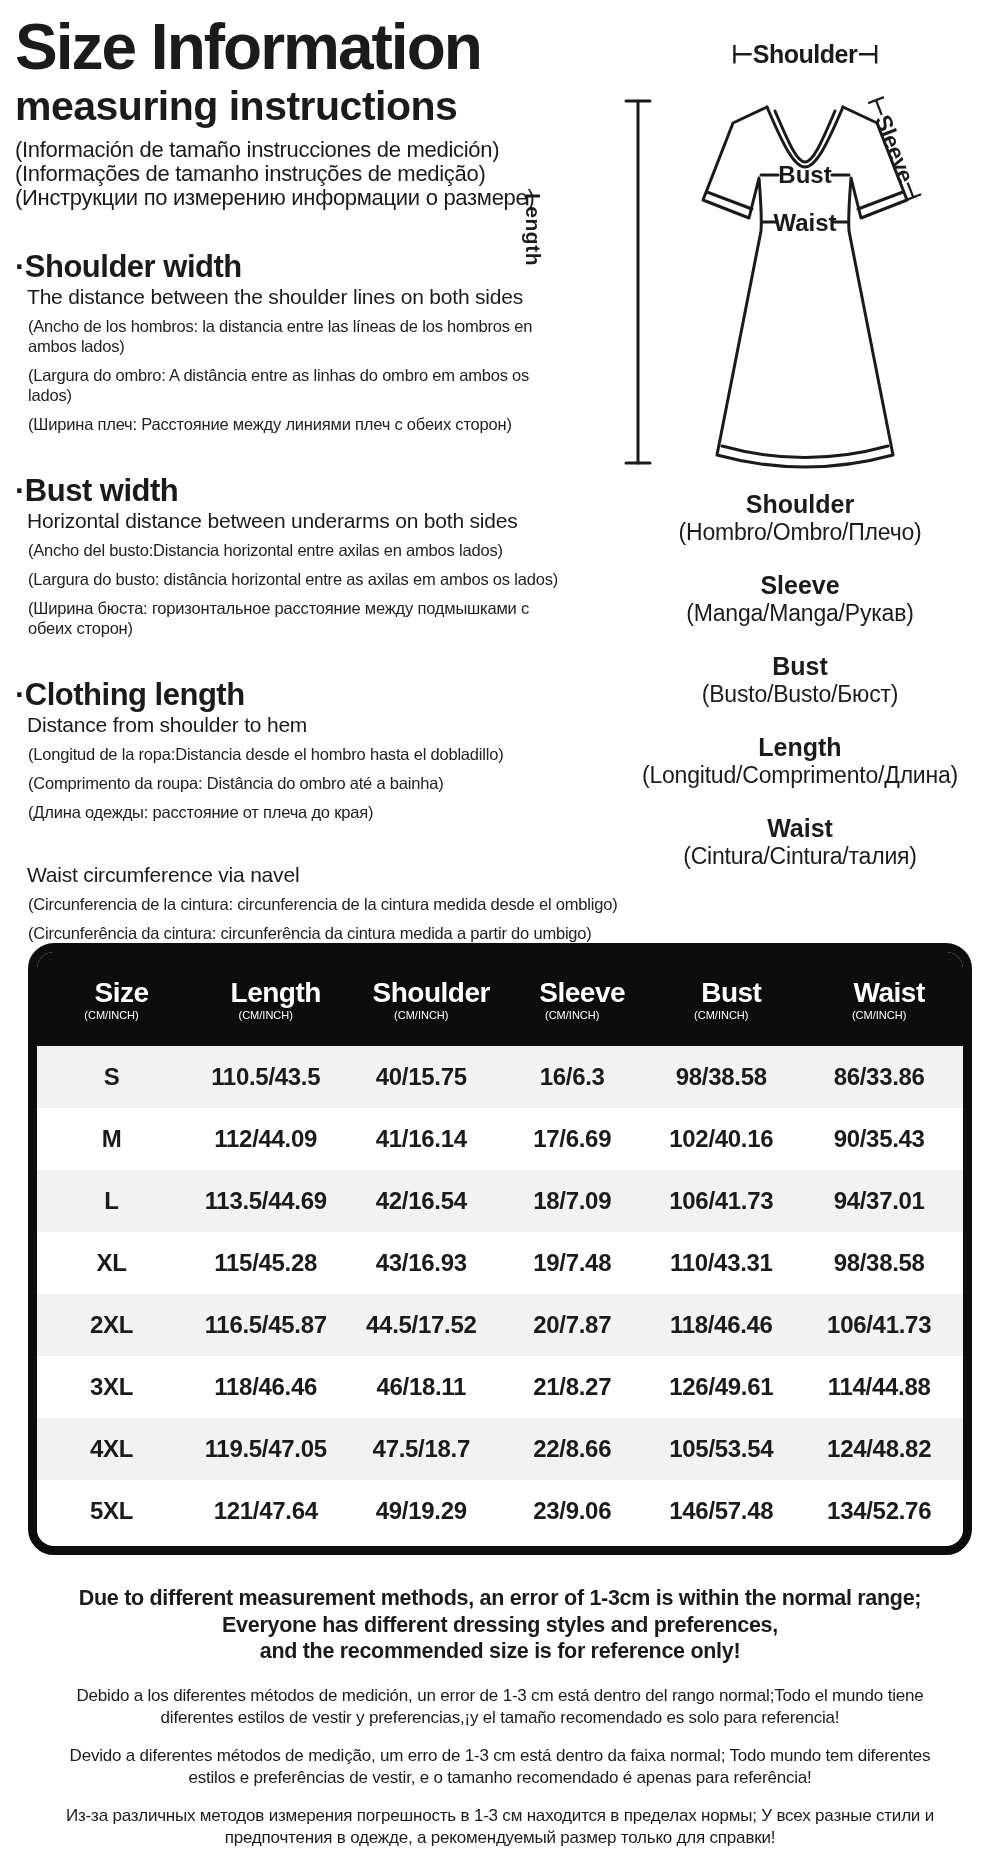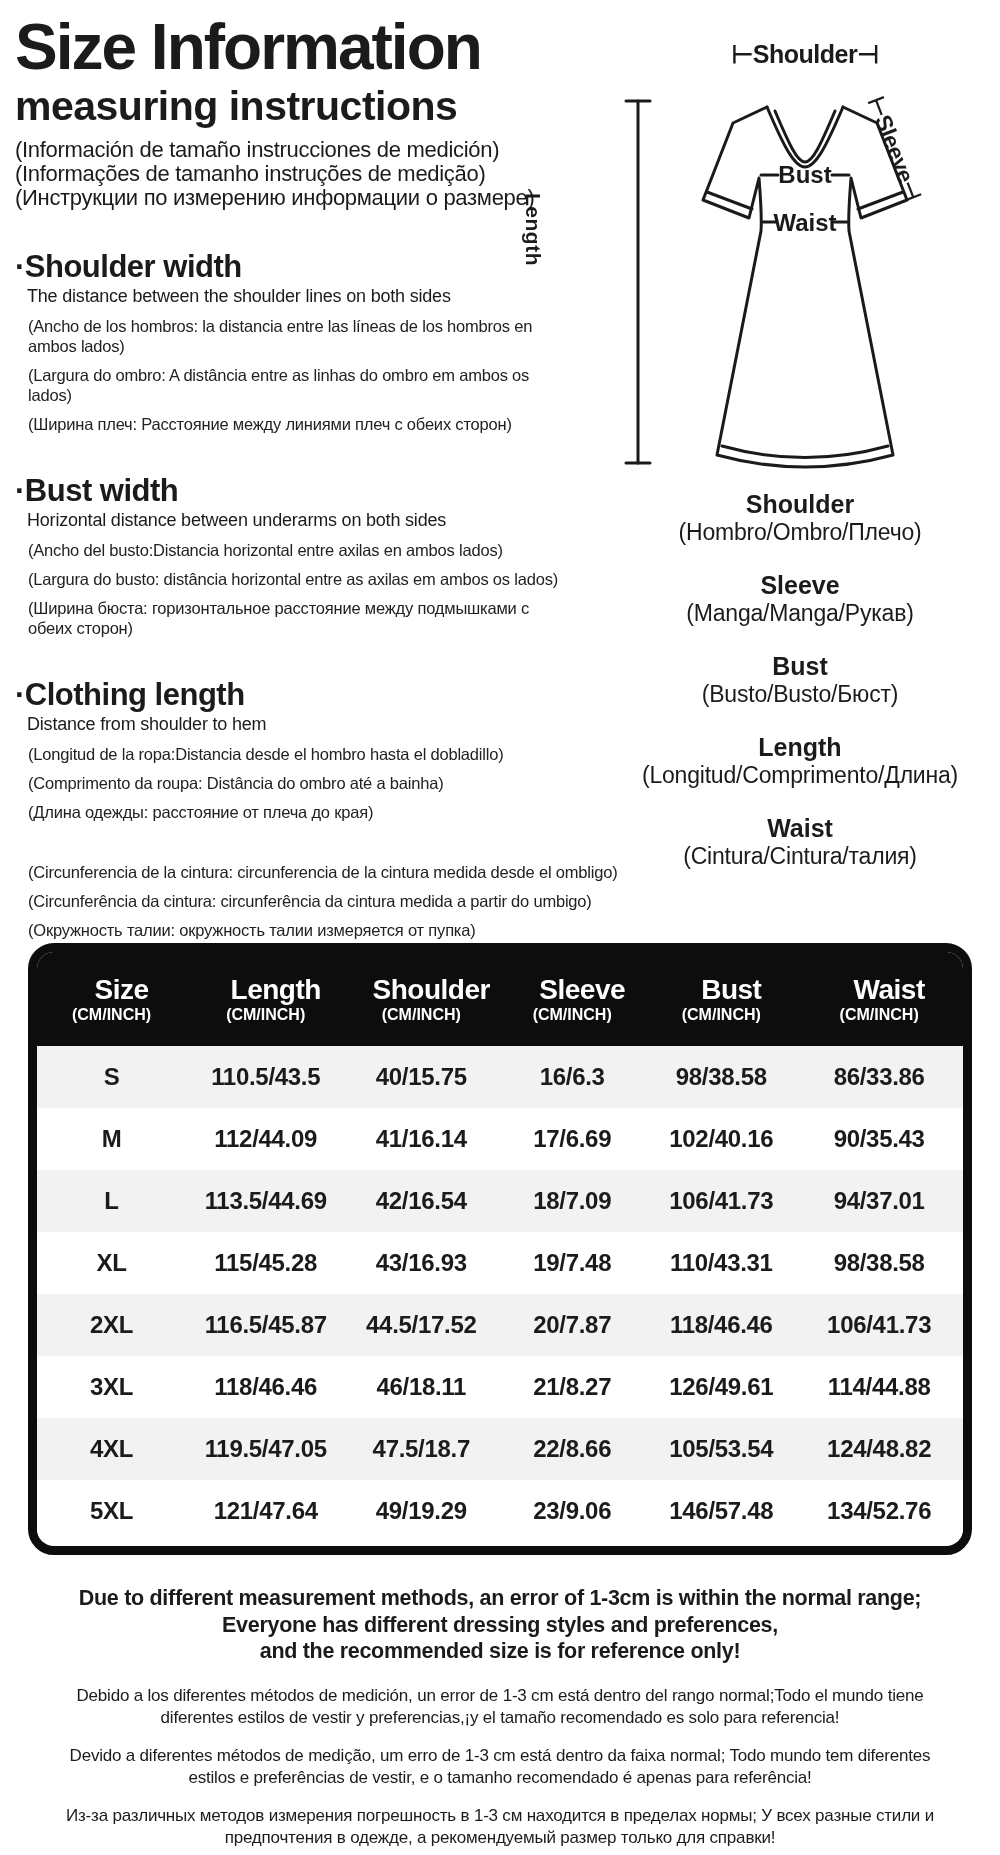--- a/index.html
+++ b/index.html
@@ -13,21 +13,21 @@
   
   .left-col { position:absolute; left:15px; top:14px; width:560px; }
   .title { font-size:64px; font-weight:bold; letter-spacing:-2px; line-height:1.05; }
   .subtitle { font-size:41px; font-weight:bold; letter-spacing:-0.5px; margin-top:2px; }
   .title-trans p { font-size:22px; line-height:24px; letter-spacing:-0.3px; }
   .title-trans { margin-top:8px; }
 
   .sec { margin-top:40px; width:558px; }
   .sec.wide { width:690px; }
   .sec h3 { font-size:31px; font-weight:bold; letter-spacing:-0.5px; line-height:34px; }
-  .sec .desc { font-size:18px; line-height:25px; margin-left:12px; letter-spacing:-0.2px; }
+  .sec .desc { font-size:21px; line-height:25px; margin-left:12px; letter-spacing:-0.2px; }
   .sec .trans { margin-left:13px; margin-top:7px; }
   .sec .trans p { font-size:16.5px; line-height:20px; margin-bottom:9px; letter-spacing:-0.2px; color:#222; }
   .sec .trans p:last-child { margin-bottom:0; }
 
   
   .right-col { position:absolute; left:505px; top:35px; width:490px; height:880px; }
   .shoulder-measure {
     position:absolute; left:150px; top:5px; width:300px; text-align:center;
     font-size:25px; font-weight:600; letter-spacing:-0.5px;
   }
@@ -47,21 +47,21 @@
   .legend-trans { font-size:23px; line-height:27px; letter-spacing:-0.2px; }
 
   
   .size-table {
     position:absolute; left:28px; top:943px; width:944px; height:612px;
     border:9px solid #0d0d0d; border-radius:26px; overflow:hidden; background:#ffffff;
   }
   .thead { display:flex; height:94px; background:#0d0d0d; color:#ffffff; align-items:center; }
   .th { display:flex; flex-direction:column; align-items:center; justify-content:center; }
   .th .col-label { font-size:28px; font-weight:bold; letter-spacing:-0.5px;margin-left:20px; }
-  .th .col-unit { font-size:16px; font-weight:bold; }
+  .th .col-unit { font-size:11px; font-weight:normal; }
   .trow { display:flex; height:62px; align-items:center; background:#ffffff; }
   .trow:nth-child(even) { background:#f2f2f2; }
   .td { font-size:24px; font-weight:bold; text-align:center; letter-spacing:-0.3px; }
   .c0 { width:16.1%; } .c1 { width:17.2%; } .c2 { width:16.4%; }
   .c3 { width:16.2%; } .c4 { width:16.0%; } .c5 { width:18.1%; }
 
   
   .footer { position:absolute; left:0; top:1585px; width:1000px; text-align:center; }
   .footer .notice p { font-size:21.5px; font-weight:bold; line-height:26.5px; letter-spacing:-0.3px; }
   .footer .note { font-size:17px; line-height:22px; max-width:892px; margin:16px auto 0 auto; letter-spacing:-0.2px; }
@@ -105,20 +105,21 @@
       <h3>·Clothing length</h3>
       <p class="desc">Distance from shoulder to hem</p>
       <div class="trans">
         <p>(Longitud de la ropa:Distancia desde el hombro hasta el dobladillo)</p>
         <p>(Comprimento da roupa: Distância do ombro até a bainha)</p>
         <p>(Длина одежды: расстояние от плеча до края)</p>
       </div>
     </div>
 
     <div class="sec wide">
+      <p class="desc">Waist circumference via navel</p>
       <div class="trans">
         <p>(Circunferencia de la cintura: circunferencia de la cintura medida desde el ombligo)</p>
         <p>(Circunferência da cintura: circunferência da cintura medida a partir do umbigo)</p>
         <p>(Окружность талии: окружность талии измеряется от пупка)</p>
       </div>
     </div>
   </div>
 
   <div class="right-col">
     <div class="shoulder-measure">⊢Shoulder⊣</div>

